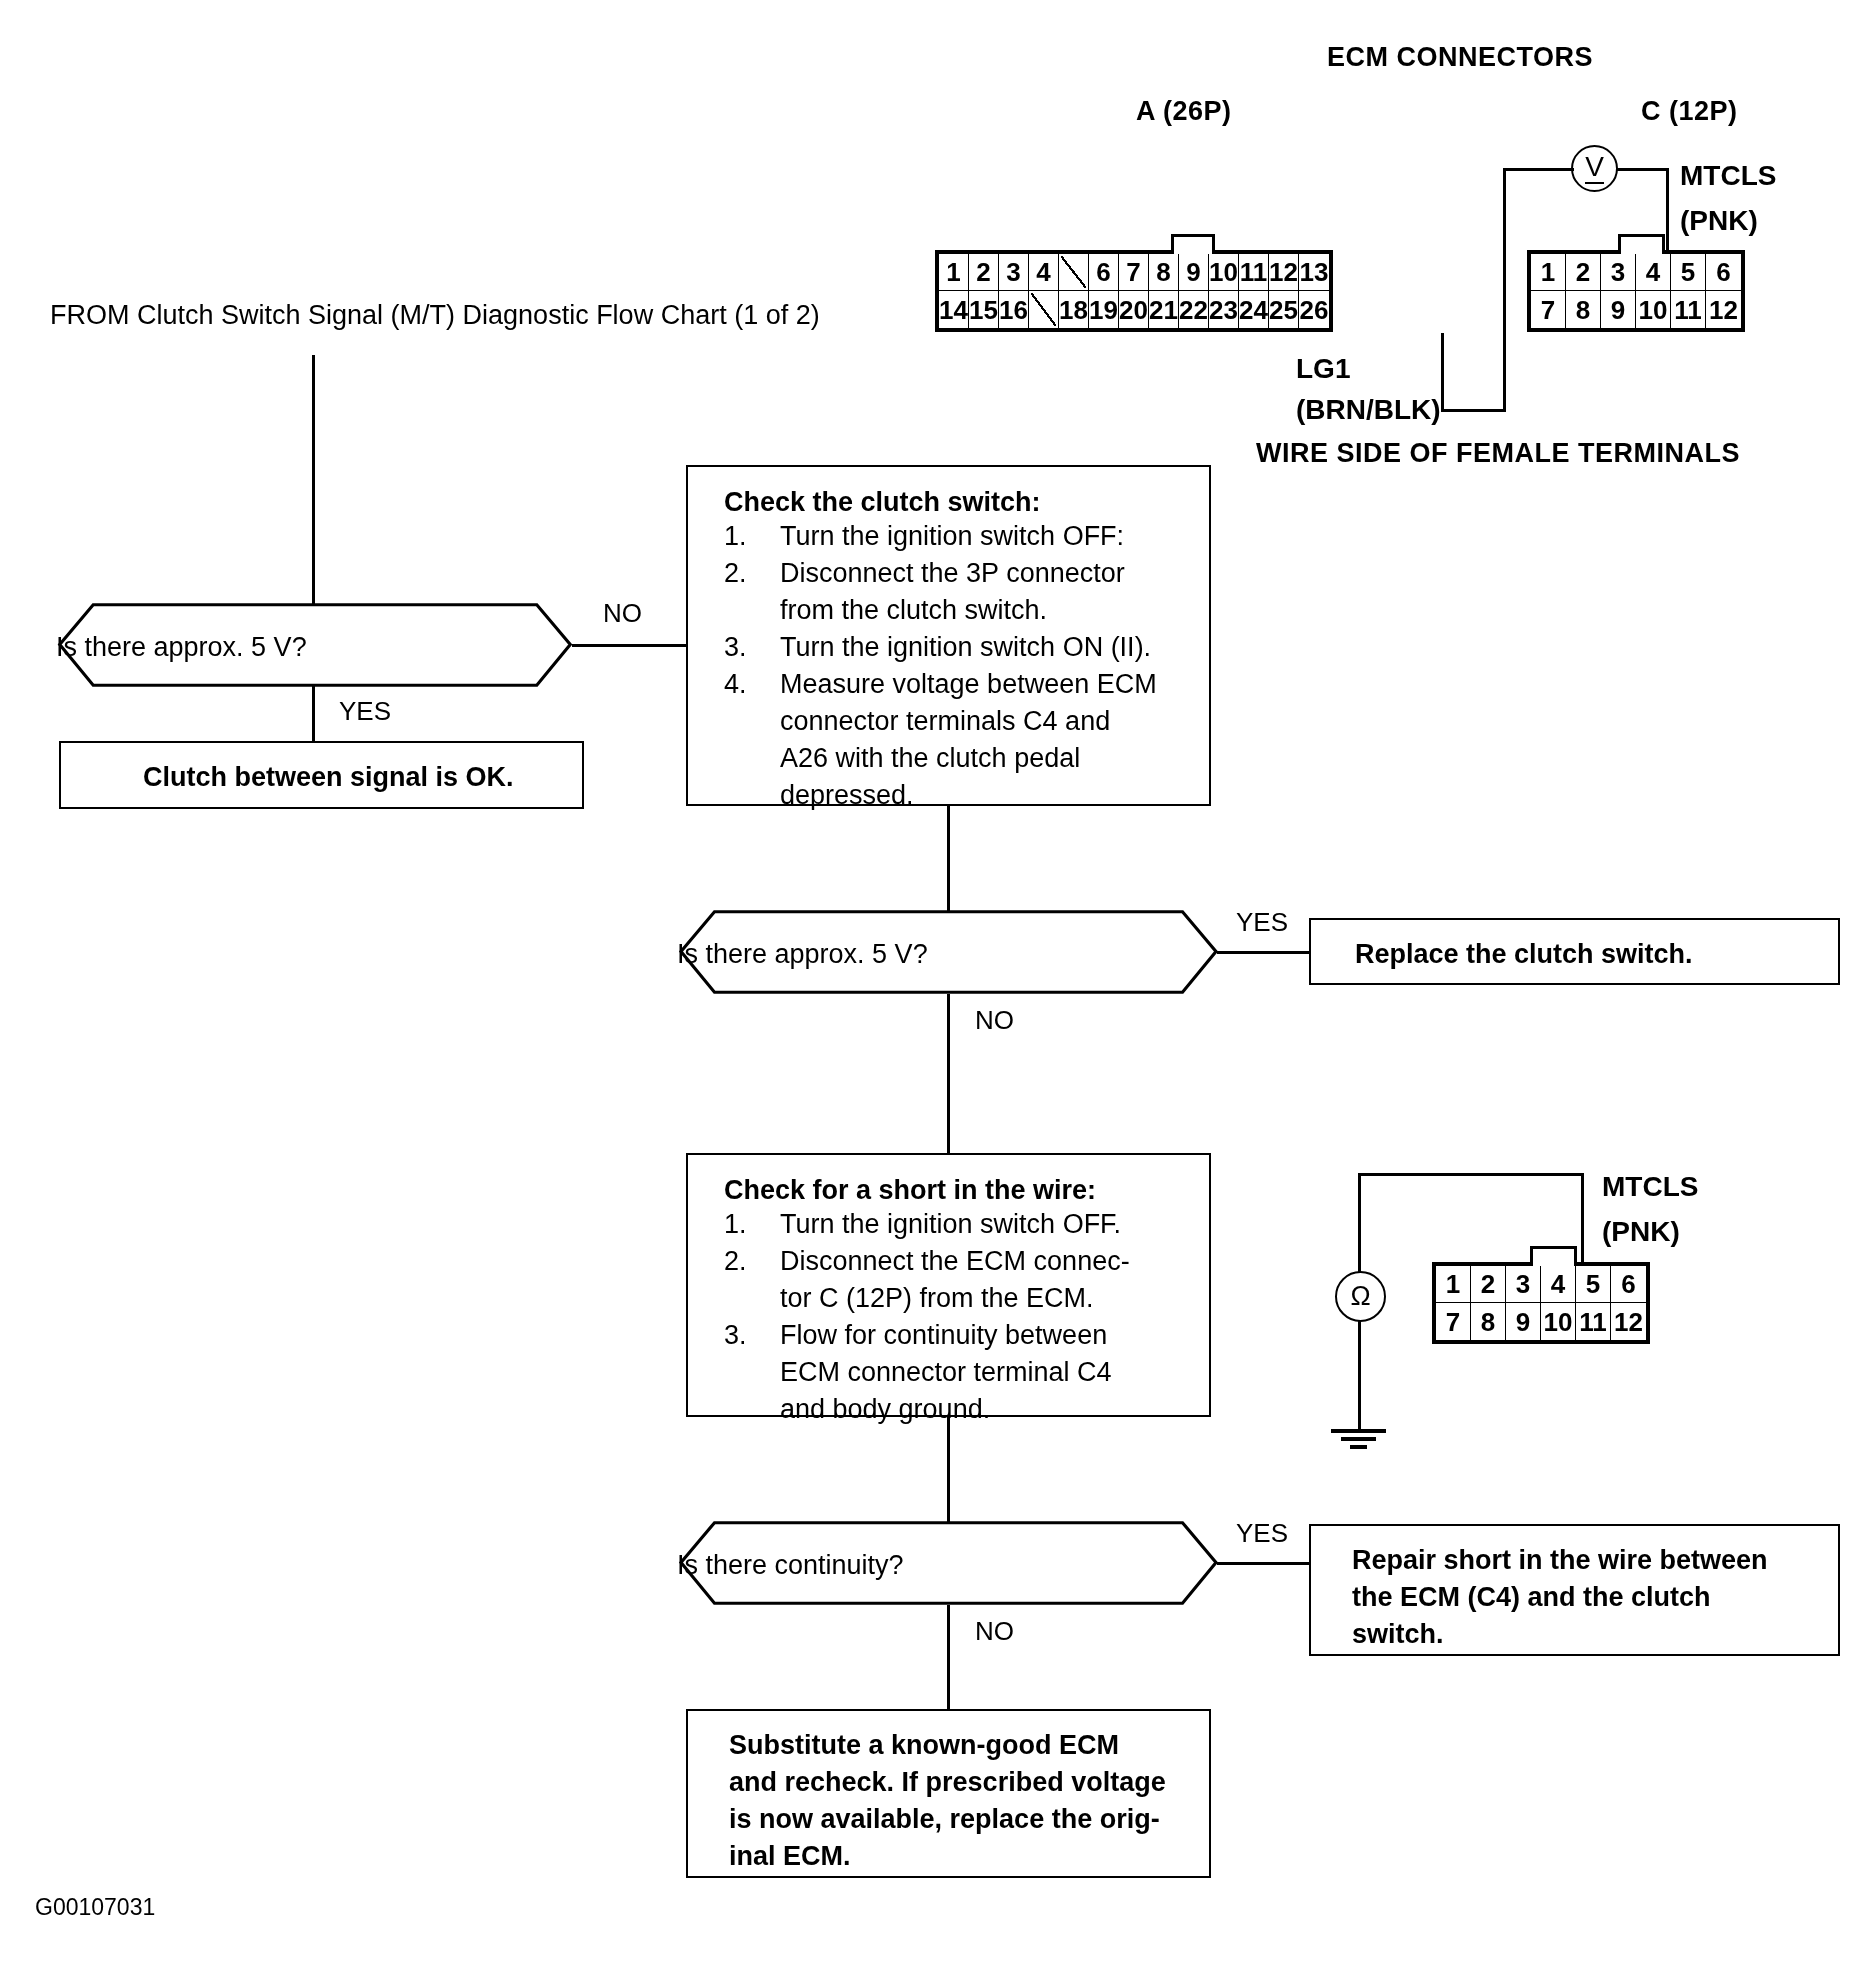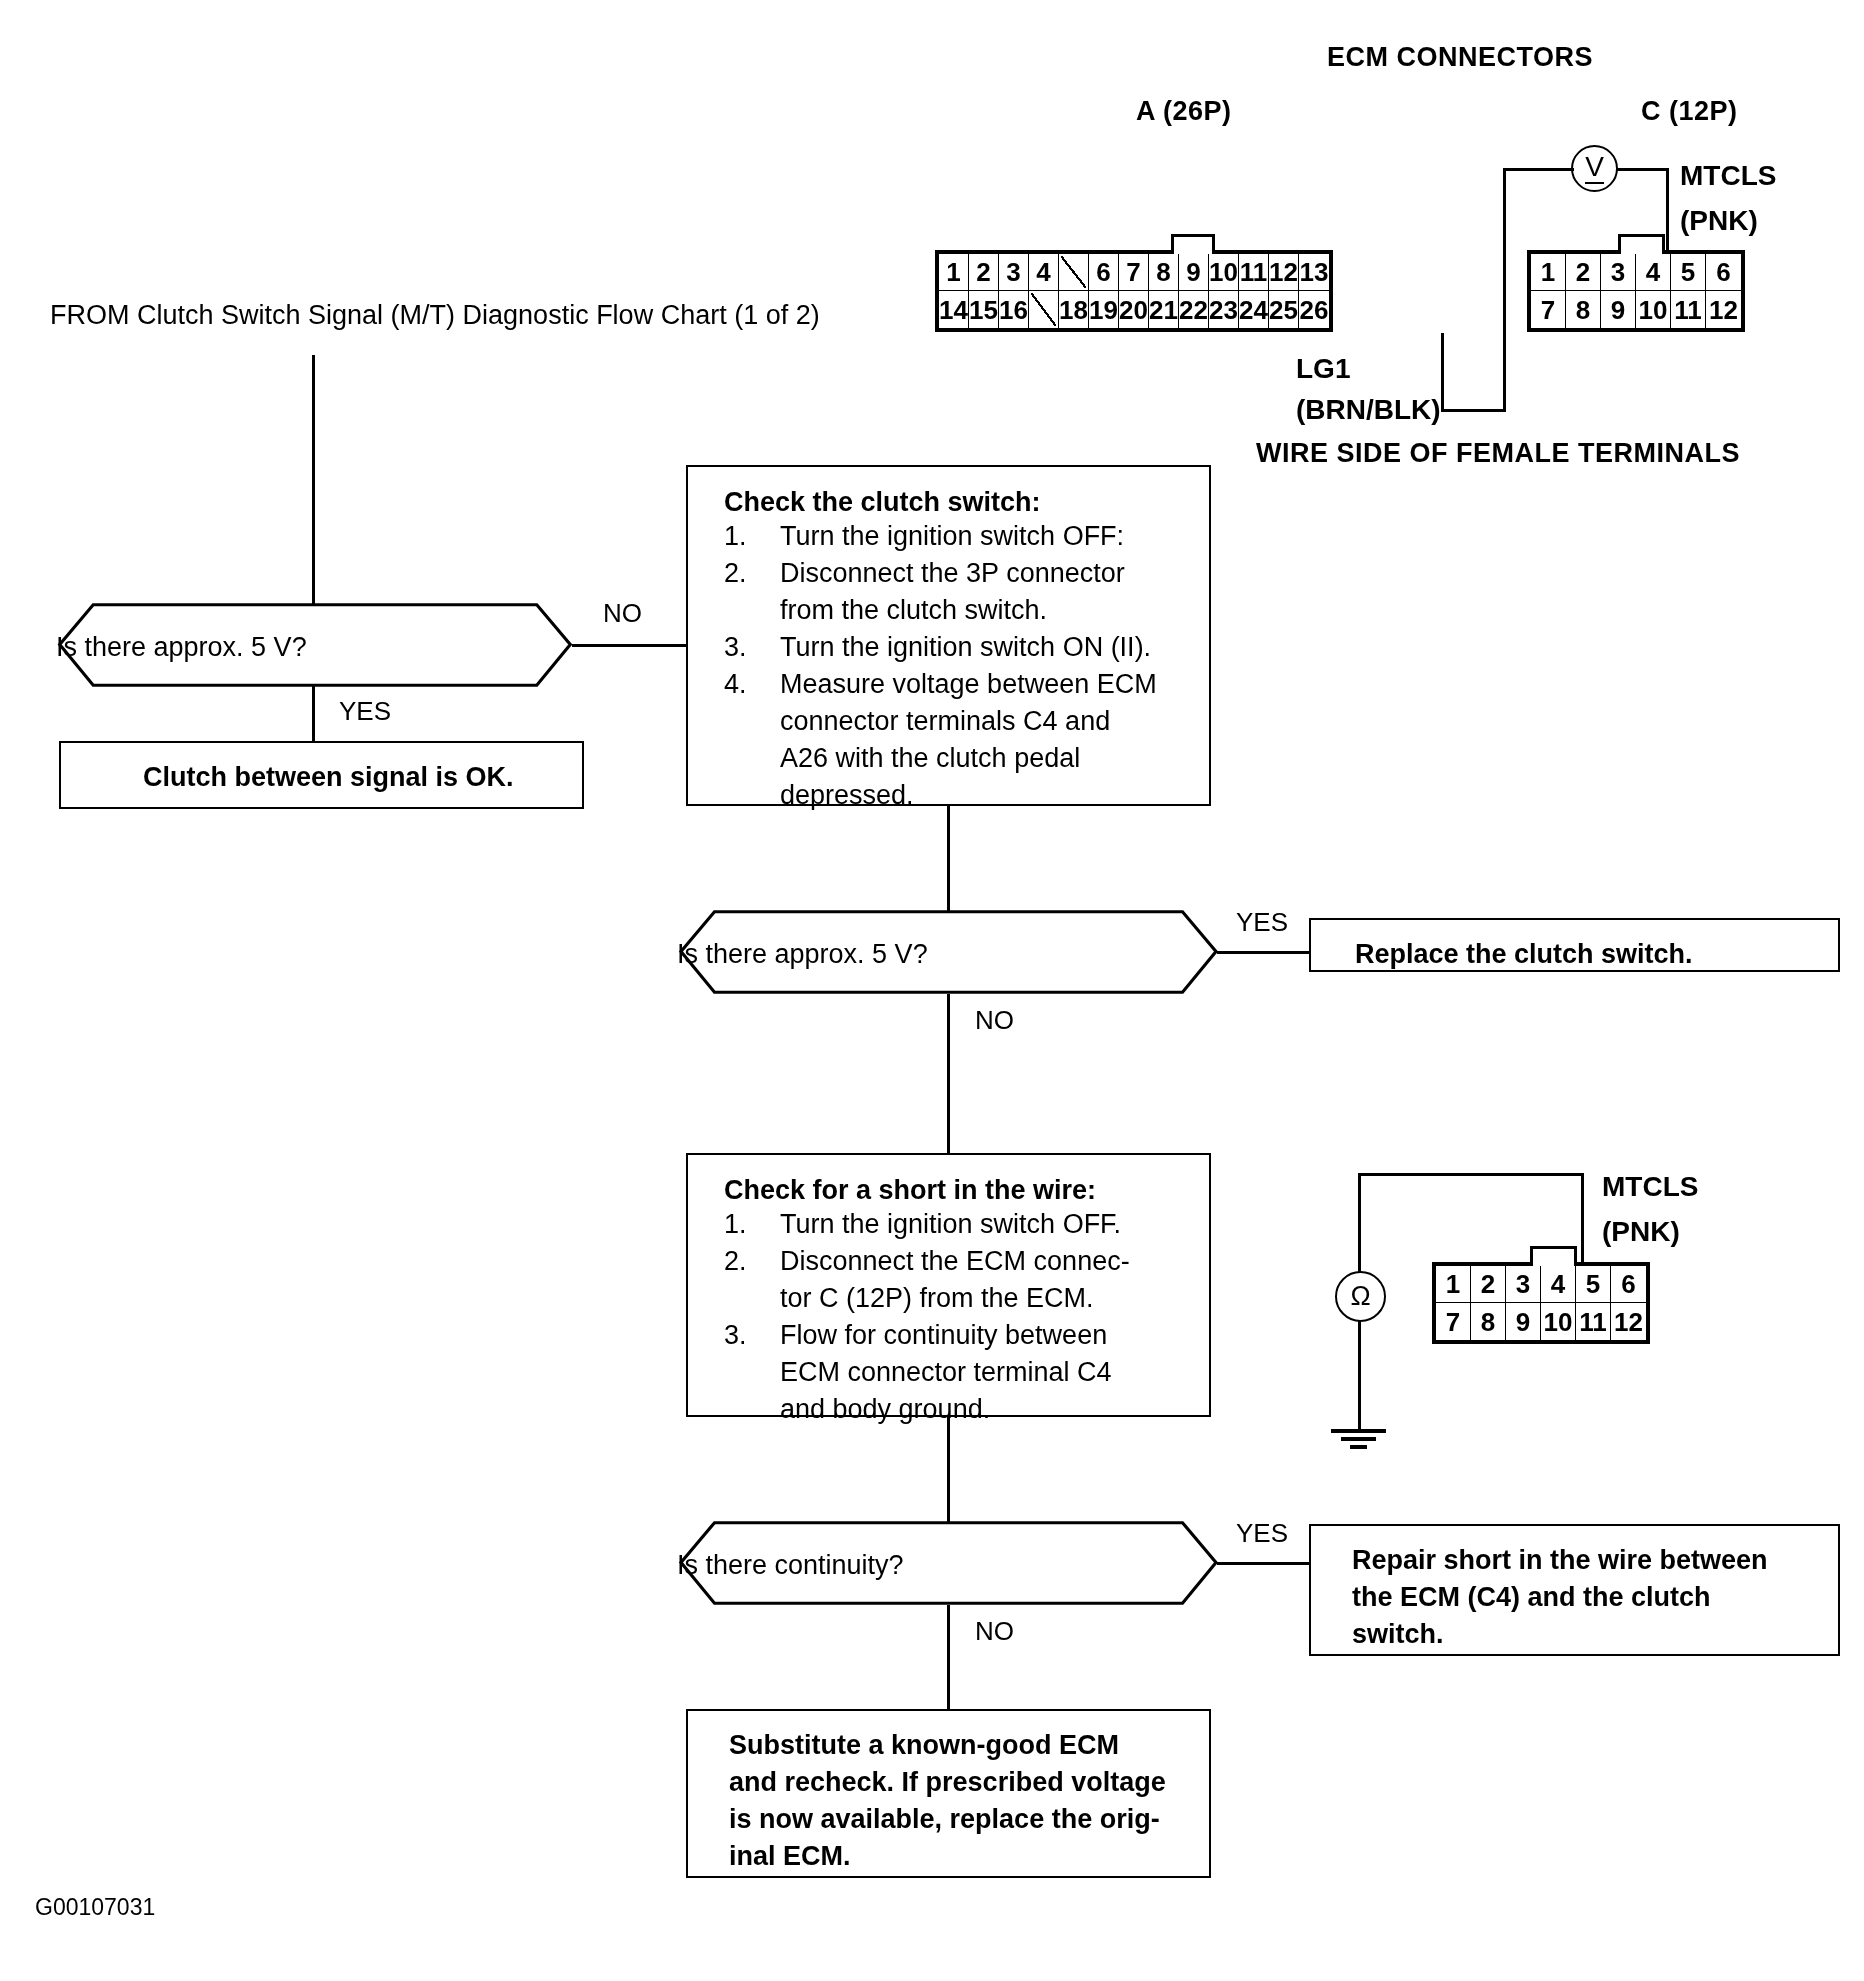--- a/index.html
+++ b/index.html
@@ -301,21 +301,21 @@
     </svg>
     <div class="hex-label" style="top:30px;">Is there approx. 5 V?</div>
   </div>
 
   <div class="txt t-yn" style="left:1236px; top:909px;">YES</div>
   <div class="line-h" style="left:1217px; top:951px; width:94px;"></div>
 
   <div class="txt t-yn" style="left:975px; top:1007px;">NO</div>
   <div class="line-v" style="left:947px; top:994px; height:159px;"></div>
 
-  <div class="box" style="left:1309px; top:918px; width:531px; height:54px;">
+  <div class="box" style="left:1309px; top:918px; width:531px; height:67px;">
     <div class="box-inner" style="left:44px; top:15.5px;">Replace the clutch switch.</div>
   </div>
 
   <div class="box" style="left:686px; top:1153px; width:525px; height:264px;">
     <div style="position:absolute; left:36px; top:20px; right:11px;">
       <div class="instr-title">Check for a short in the wire:</div>
       <ul class="instr-list" id="instr2-list">
           <li>
             <span class="num">1.</span>
             <div>Turn the ignition switch OFF.</div>

